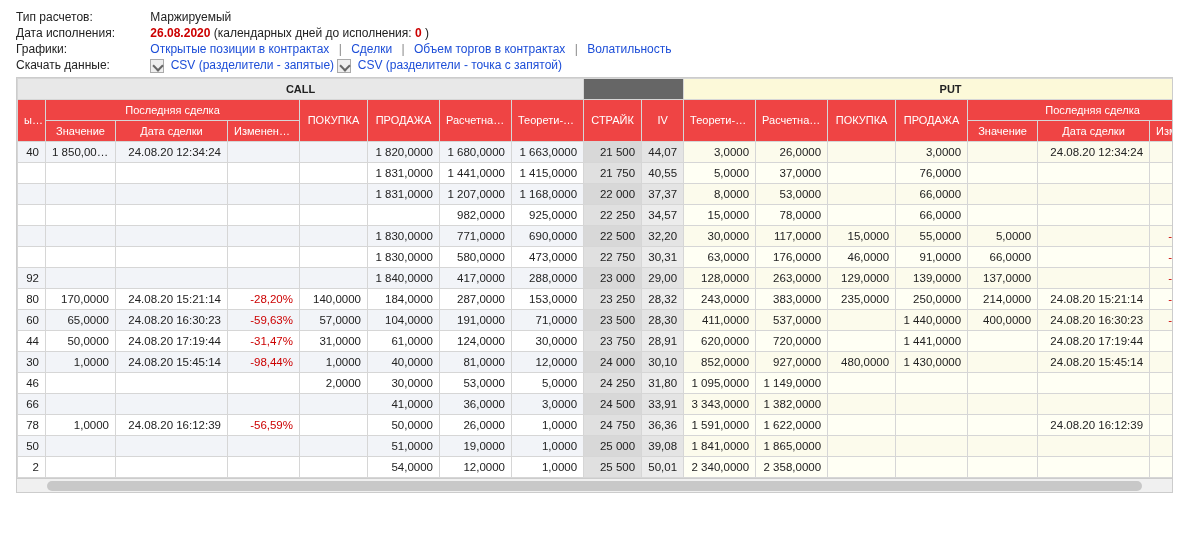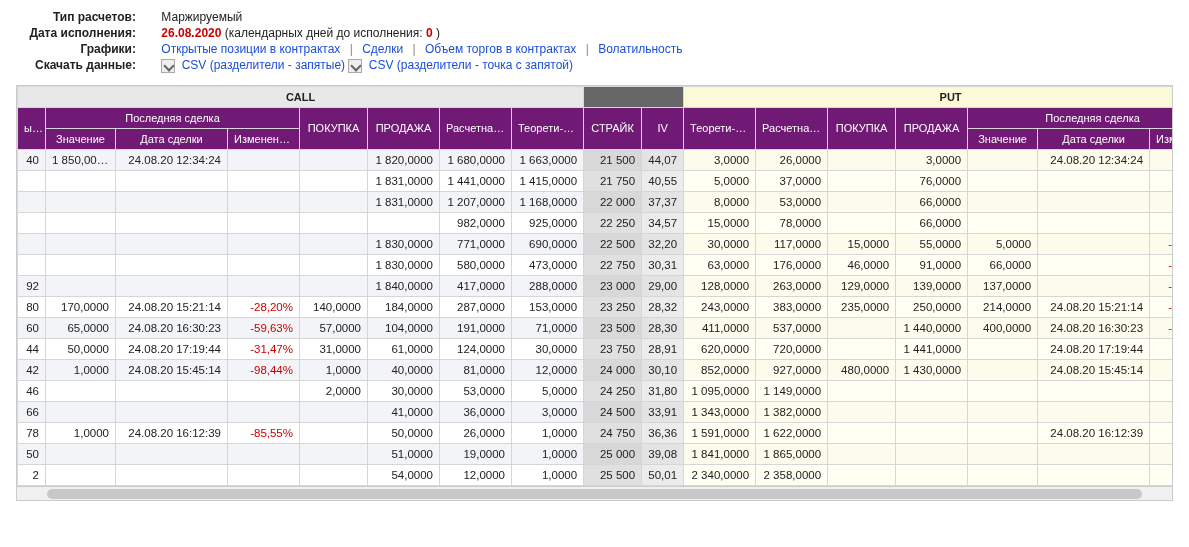--- a/index.html
+++ b/index.html
@@ -5,21 +5,21 @@
   * { box-sizing: border-box; }
   body {
     font-family: Arial, Helvetica, sans-serif;
     font-size: 12px;
     margin: 0;
     padding: 8px 16px;
     background: #fff;
     color: #222;
   }
   .meta-row { margin: 2px 0; }
-  .meta-label { font-weight: bold; display: inline-block; min-width: 120px; text-align: right; margin-right: 22px; }
+  .meta-label { font-weight: normal; display: inline-block; min-width: 120px; text-align: left; margin-right: 11px; }
   .red { color: #c00; font-weight: bold; text-align: right; }
   a.link { color: #1d4ed8; text-decoration: none; cursor: pointer; }
   .sep { color: #888; margin: 0 6px; }
   .dl-icon {
     display: inline-block;
     width: 14px; height: 14px;
     background: #eee;
     border: 1px solid #aaa;
     vertical-align: middle;
     margin-right: 3px;
@@ -28,39 +28,39 @@
   .dl-icon::after {
     content: "";
     position: absolute;
     left: 3px; top: 2px;
     width: 6px; height: 6px;
     border-left: 2px solid #666;
     border-bottom: 2px solid #666;
     transform: rotate(-45deg);
   }
   .table-wrap {
-    margin-top: 12px;
+    margin-top: 4px;
     overflow-x: auto;
     border: 1px solid #ccc;
   }
   table {
     border-collapse: collapse;
     width: 100%;
     table-layout: fixed;
   }
   th, td {
     border: 1px solid #d6d6d6;
     padding: 4px 6px;
     font-size: 11.5px;
     white-space: nowrap;
     overflow: hidden;
     text-overflow: ellipsis;
   }
   th {
-    background: #701a75;
+    background: #ef4444;
     color: #fff;
     font-weight: normal;
     text-align: center;
     font-size: 11px;
   }
   th.call-hdr { background: #e8e8e8; color: #222; font-weight: bold; }
   th.put-hdr  { background: #fcf9d9; color: #222; font-weight: bold; }
   th.strike-hdr { background: #666; }
   td { text-align: right; }
   td.num { text-align: right; }
@@ -359,21 +359,21 @@
           <td class="ivcell num">28,91</td>
           <td class="putcell num">620,0000</td>
           <td class="putcell num">720,0000</td>
           <td class="putcell num"></td>
           <td class="putcell num">1 441,0000</td>
           <td class="putcell num"></td>
           <td class="putcell date">24.08.20 17:19:44</td>
           <td class="putcell num"></td>
         </tr>
         <tr>
-          <td class="callcell num">42</td>
+          <td class="callcell num">30</td>
           <td class="callcell num">1,0000</td>
           <td class="callcell date">24.08.20 15:45:14</td>
           <td class="callcell num neg">-98,44%</td>
           <td class="callcell num">1,0000</td>
           <td class="callcell num">40,0000</td>
           <td class="callcell num">81,0000</td>
           <td class="callcell num">12,0000</td>
           <td class="strikecell num">24 000</td>
           <td class="ivcell num">30,10</td>
           <td class="putcell num">852,0000</td>
@@ -407,33 +407,33 @@
           <td class="callcell num">66</td>
           <td class="callcell num"></td>
           <td class="callcell date"></td>
           <td class="callcell num"></td>
           <td class="callcell num"></td>
           <td class="callcell num">41,0000</td>
           <td class="callcell num">36,0000</td>
           <td class="callcell num">3,0000</td>
           <td class="strikecell num">24 500</td>
           <td class="ivcell num">33,91</td>
-          <td class="putcell num">1 343,0000</td>
+          <td class="putcell num">3 343,0000</td>
           <td class="putcell num">1 382,0000</td>
           <td class="putcell num"></td>
           <td class="putcell num"></td>
           <td class="putcell num"></td>
           <td class="putcell date"></td>
           <td class="putcell num"></td>
         </tr>
         <tr>
           <td class="callcell num">78</td>
           <td class="callcell num">1,0000</td>
           <td class="callcell date">24.08.20 16:12:39</td>
-          <td class="callcell num neg">-85,55%</td>
+          <td class="callcell num neg">-56,59%</td>
           <td class="callcell num"></td>
           <td class="callcell num">50,0000</td>
           <td class="callcell num">26,0000</td>
           <td class="callcell num">1,0000</td>
           <td class="strikecell num">24 750</td>
           <td class="ivcell num">36,36</td>
           <td class="putcell num">1 591,0000</td>
           <td class="putcell num">1 622,0000</td>
           <td class="putcell num"></td>
           <td class="putcell num"></td>

